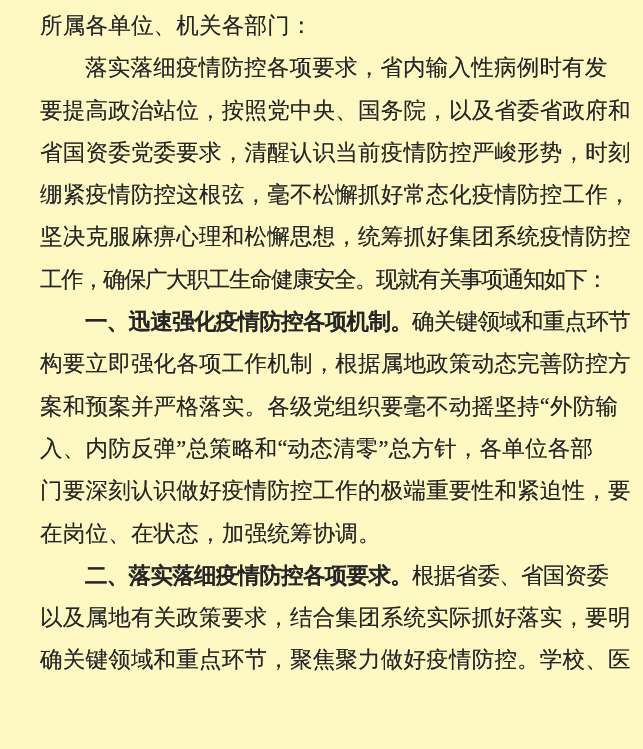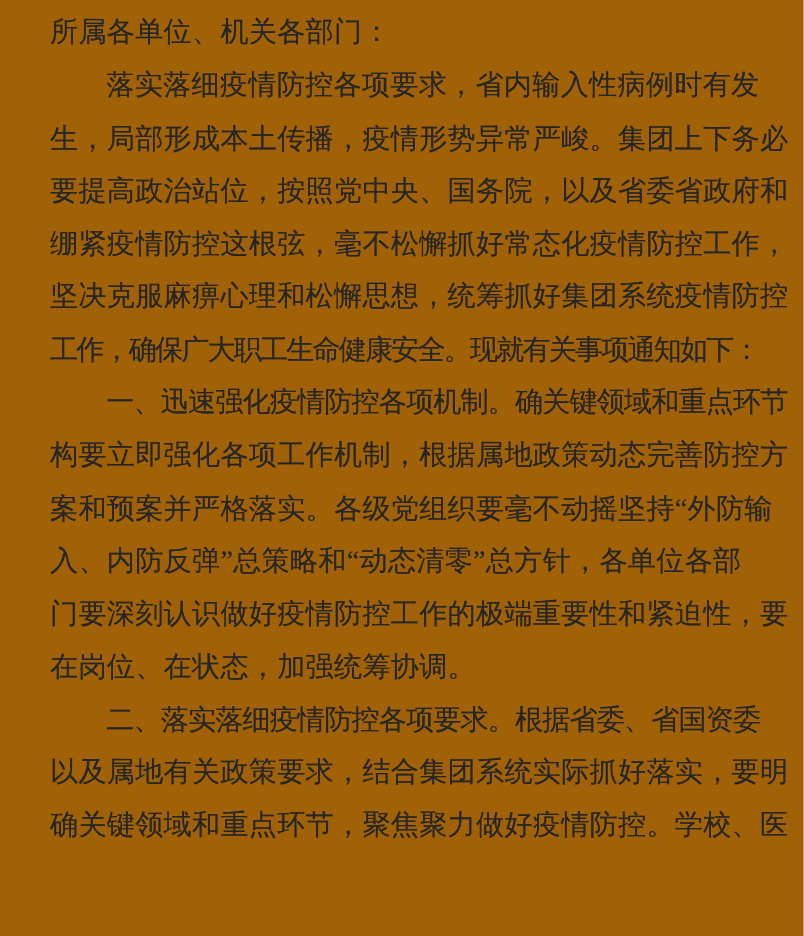--- a/index.html
+++ b/index.html
@@ -5,21 +5,21 @@
   html, body {
     margin: 0;
     padding: 0;
     background: #ffffff;
     font-family: "Liberation Serif", "DejaVu Serif", serif;
   }
   .page {
     position: relative;
     width: 643px;
     height: 749px;
-    background: #a16207;
+    background: #fef9c3;
     overflow: hidden;
   }
   .doc {
     position: absolute;
     left: 40px;
     top: 5px;
     width: 575px;
     color: #262626;
   }
   .line {
@@ -27,46 +27,46 @@
     line-height: 42.3px;
     font-size: 22.5px;
     letter-spacing: 0.22px;
     white-space: nowrap;
     text-shadow: 0 0 0.5px rgba(40,40,40,0.55);
   }
   .line.indent { text-indent: 45px; }
   .line.t1 { letter-spacing: -0.7px; }
   .line.t2 { letter-spacing: -1.5px; font-family: Liberation Serif, serif; }
   .heading {
-    font-weight: 400;
+    font-weight: 700;
     font-family: "Liberation Sans", "DejaVu Sans", sans-serif;
   }
 </style>
 </head>
 <body>
 
 <div class="page">
   <div class="doc">
 
     <div class="line">
       <span>所属各单位、机关各部门：</span>
     </div>
 
     <div class="line indent">
       <span>落实落细疫情防控各项要求，省内输入性病例时有发</span>
     </div>
 
-    <div class="line">
-      <span>生，局部形成本土传播，疫情形势异常严峻。集团上下务必</span>
-    </div>
 
     <div class="line">
       <span>要提高政治站位，按照党中央、国务院，以及省委省政府和</span>
     </div>
 
+    <div class="line">
+      <span>省国资委党委要求，清醒认识当前疫情防控严峻形势，时刻</span>
+    </div>
 
     <div class="line">
       <span>绷紧疫情防控这根弦，毫不松懈抓好常态化疫情防控工作，</span>
     </div>
 
     <div class="line">
       <span>坚决克服麻痹心理和松懈思想，统筹抓好集团系统疫情防控</span>
     </div>
 
     <div class="line t2">

